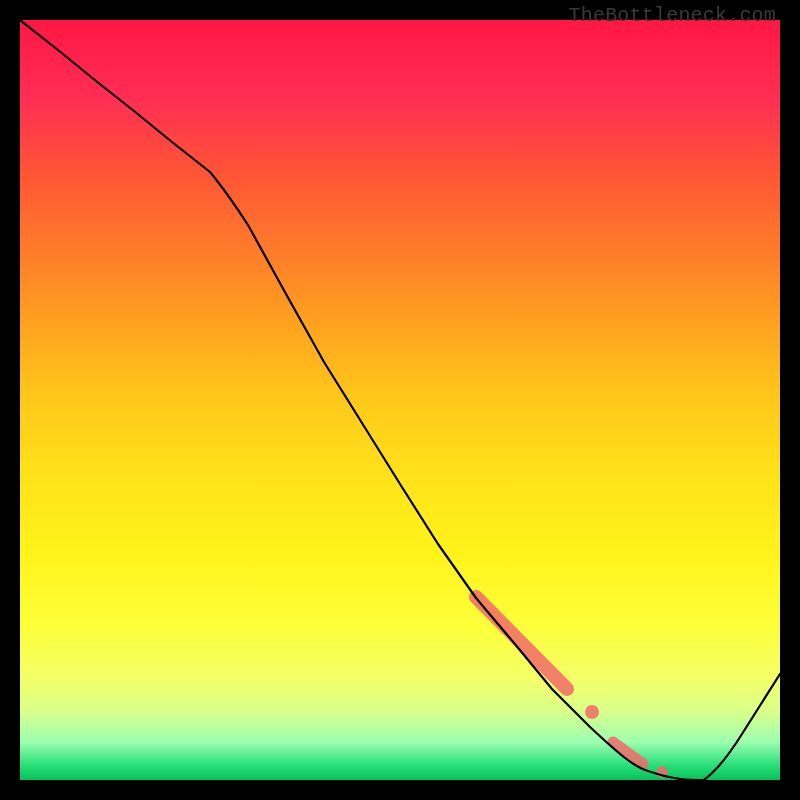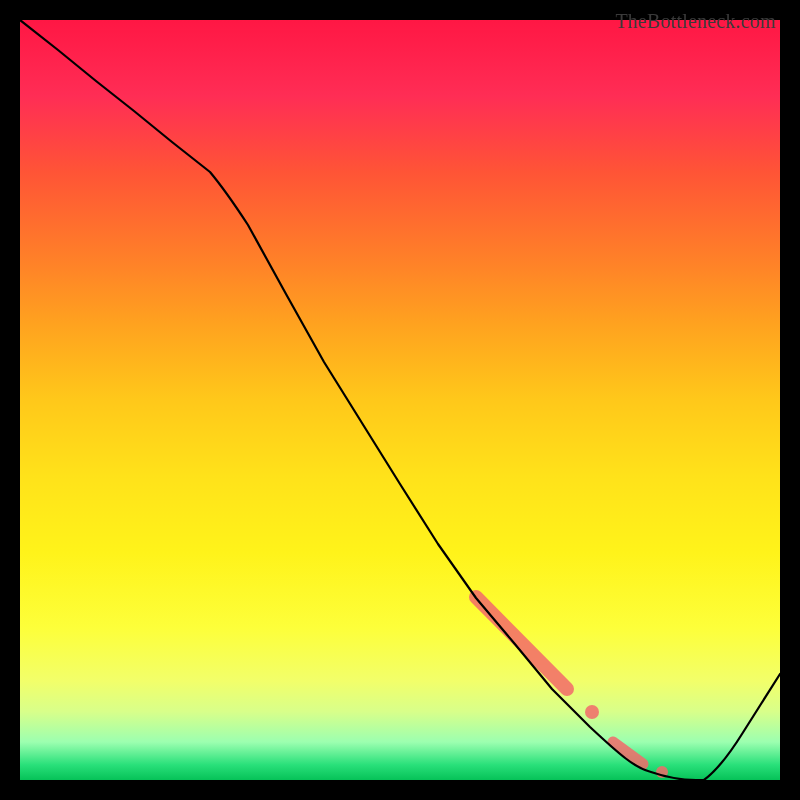--- a/index.html
+++ b/index.html
@@ -33,23 +33,23 @@
       #fdff3a 80%,
       #f2ff6a 87%,
       #d8ff8a 91%,
       #9cffb0 95%,
       #29e07a 98%,
       #06c258 100%
     );
   }
   .watermark {
     position: absolute;
-    top: 10px;
+    top: 4px;
     right: 24px;
-    font-family: Liberation Serif, serif;
+    font-family: Liberation Mono, monospace;
     font-size: 20px;
     font-weight: 500;
     color: #3a3a3a;
     letter-spacing: 0.2px;
     margin-left: 45px;
   }
   svg.curve {
     position: absolute;
     inset: 0;
     width: 760px;

